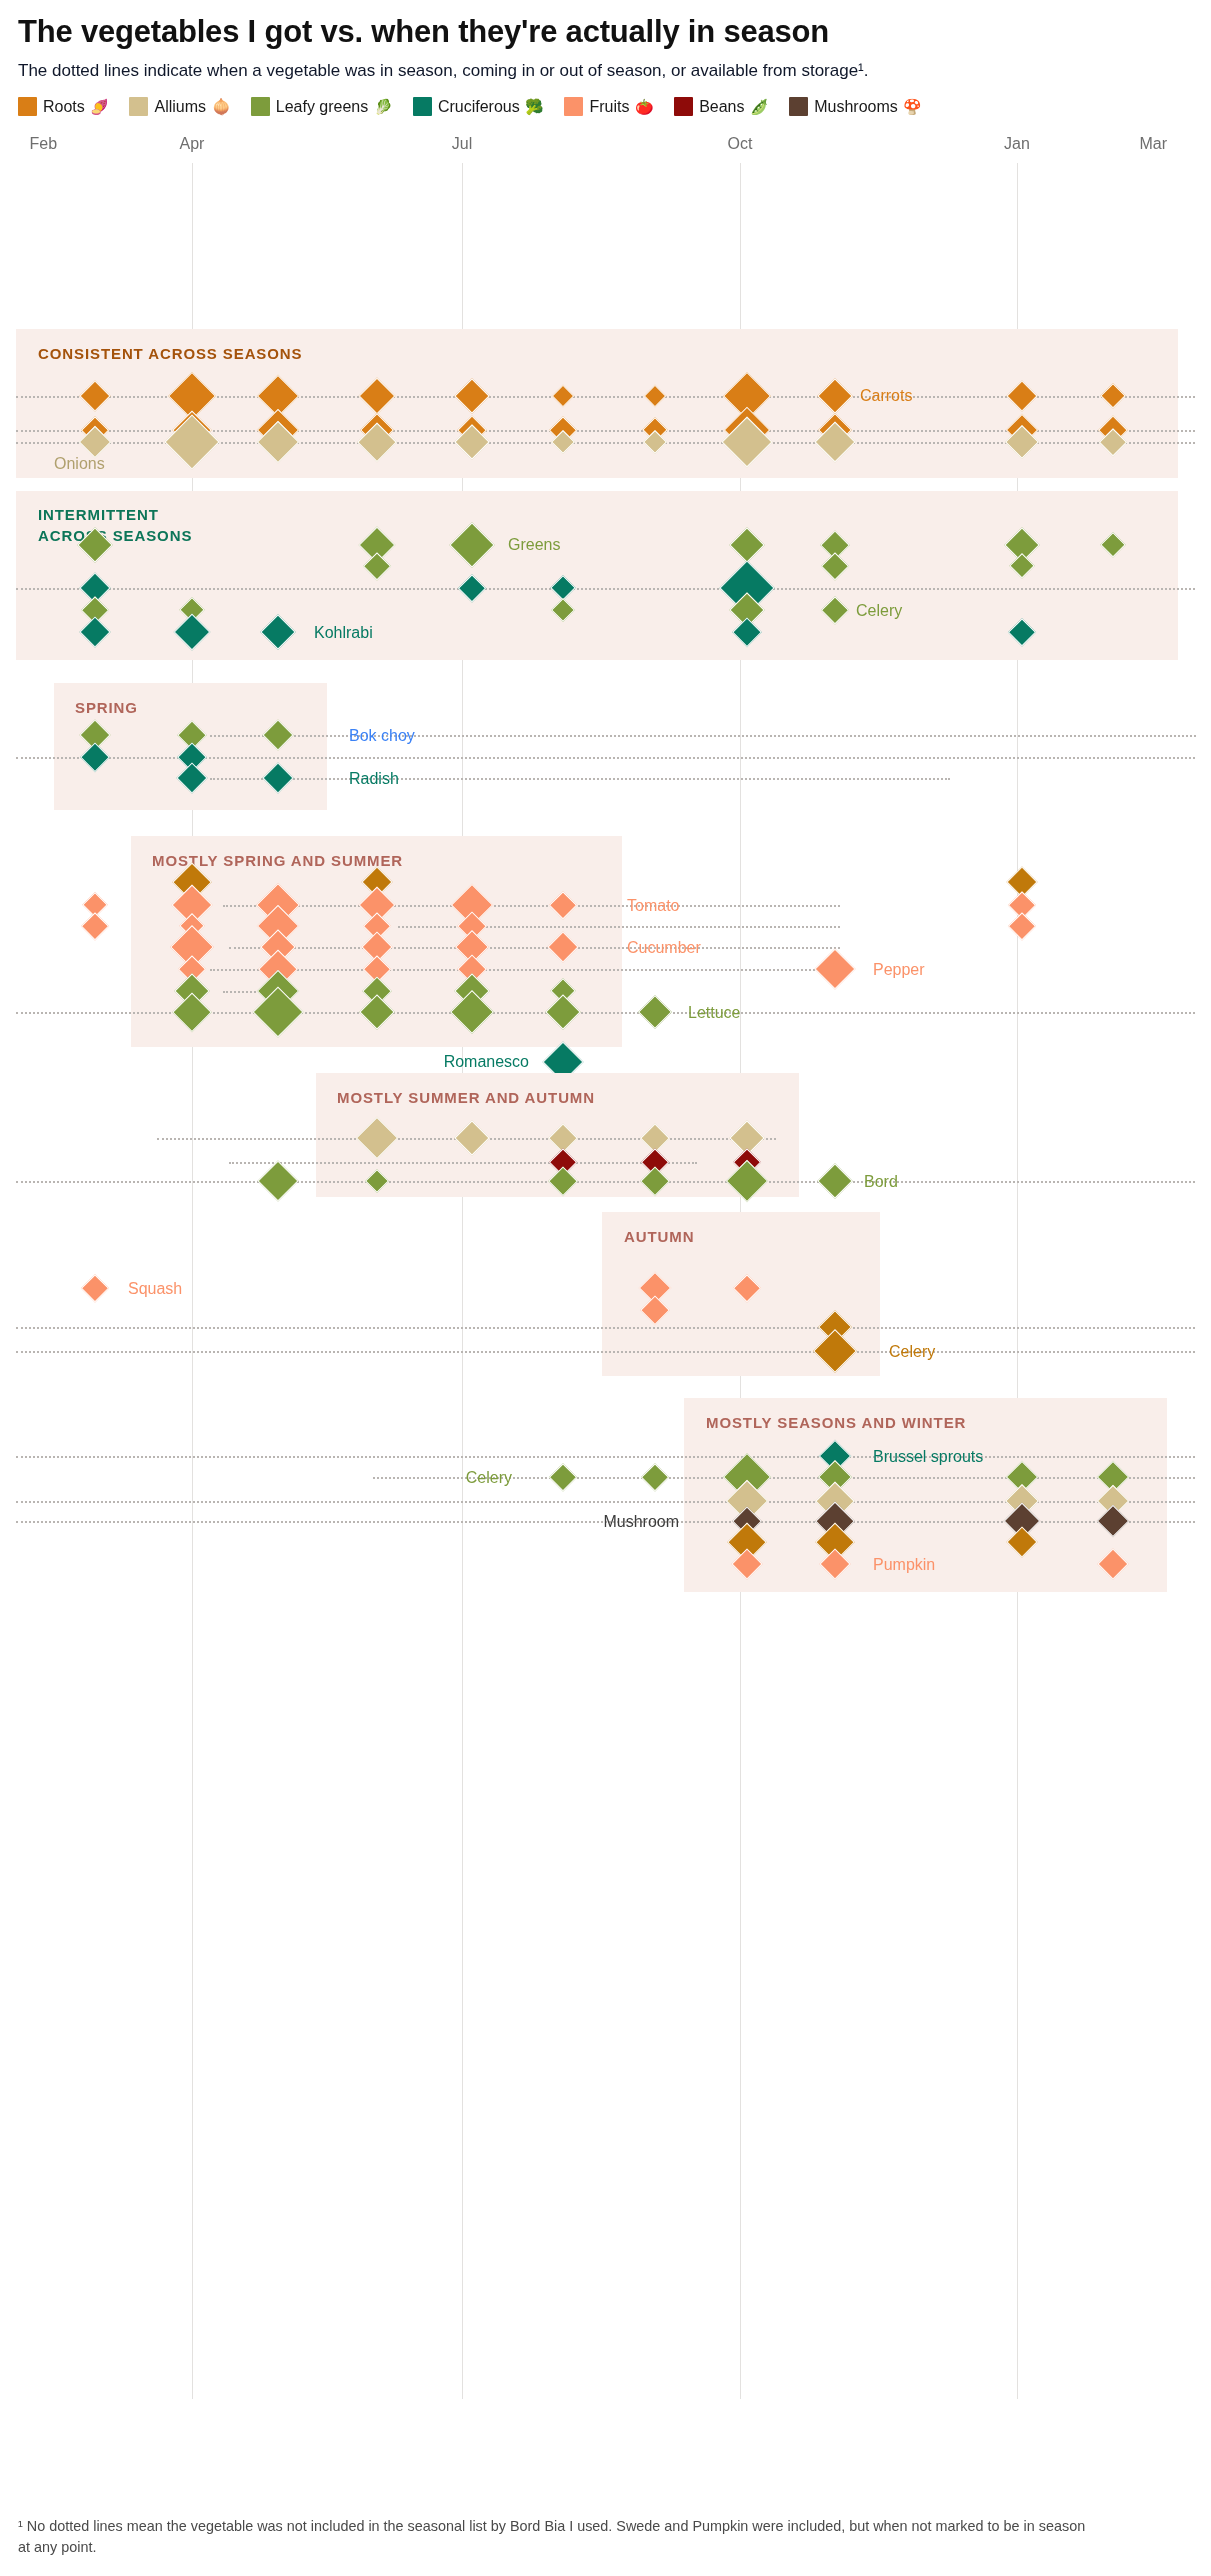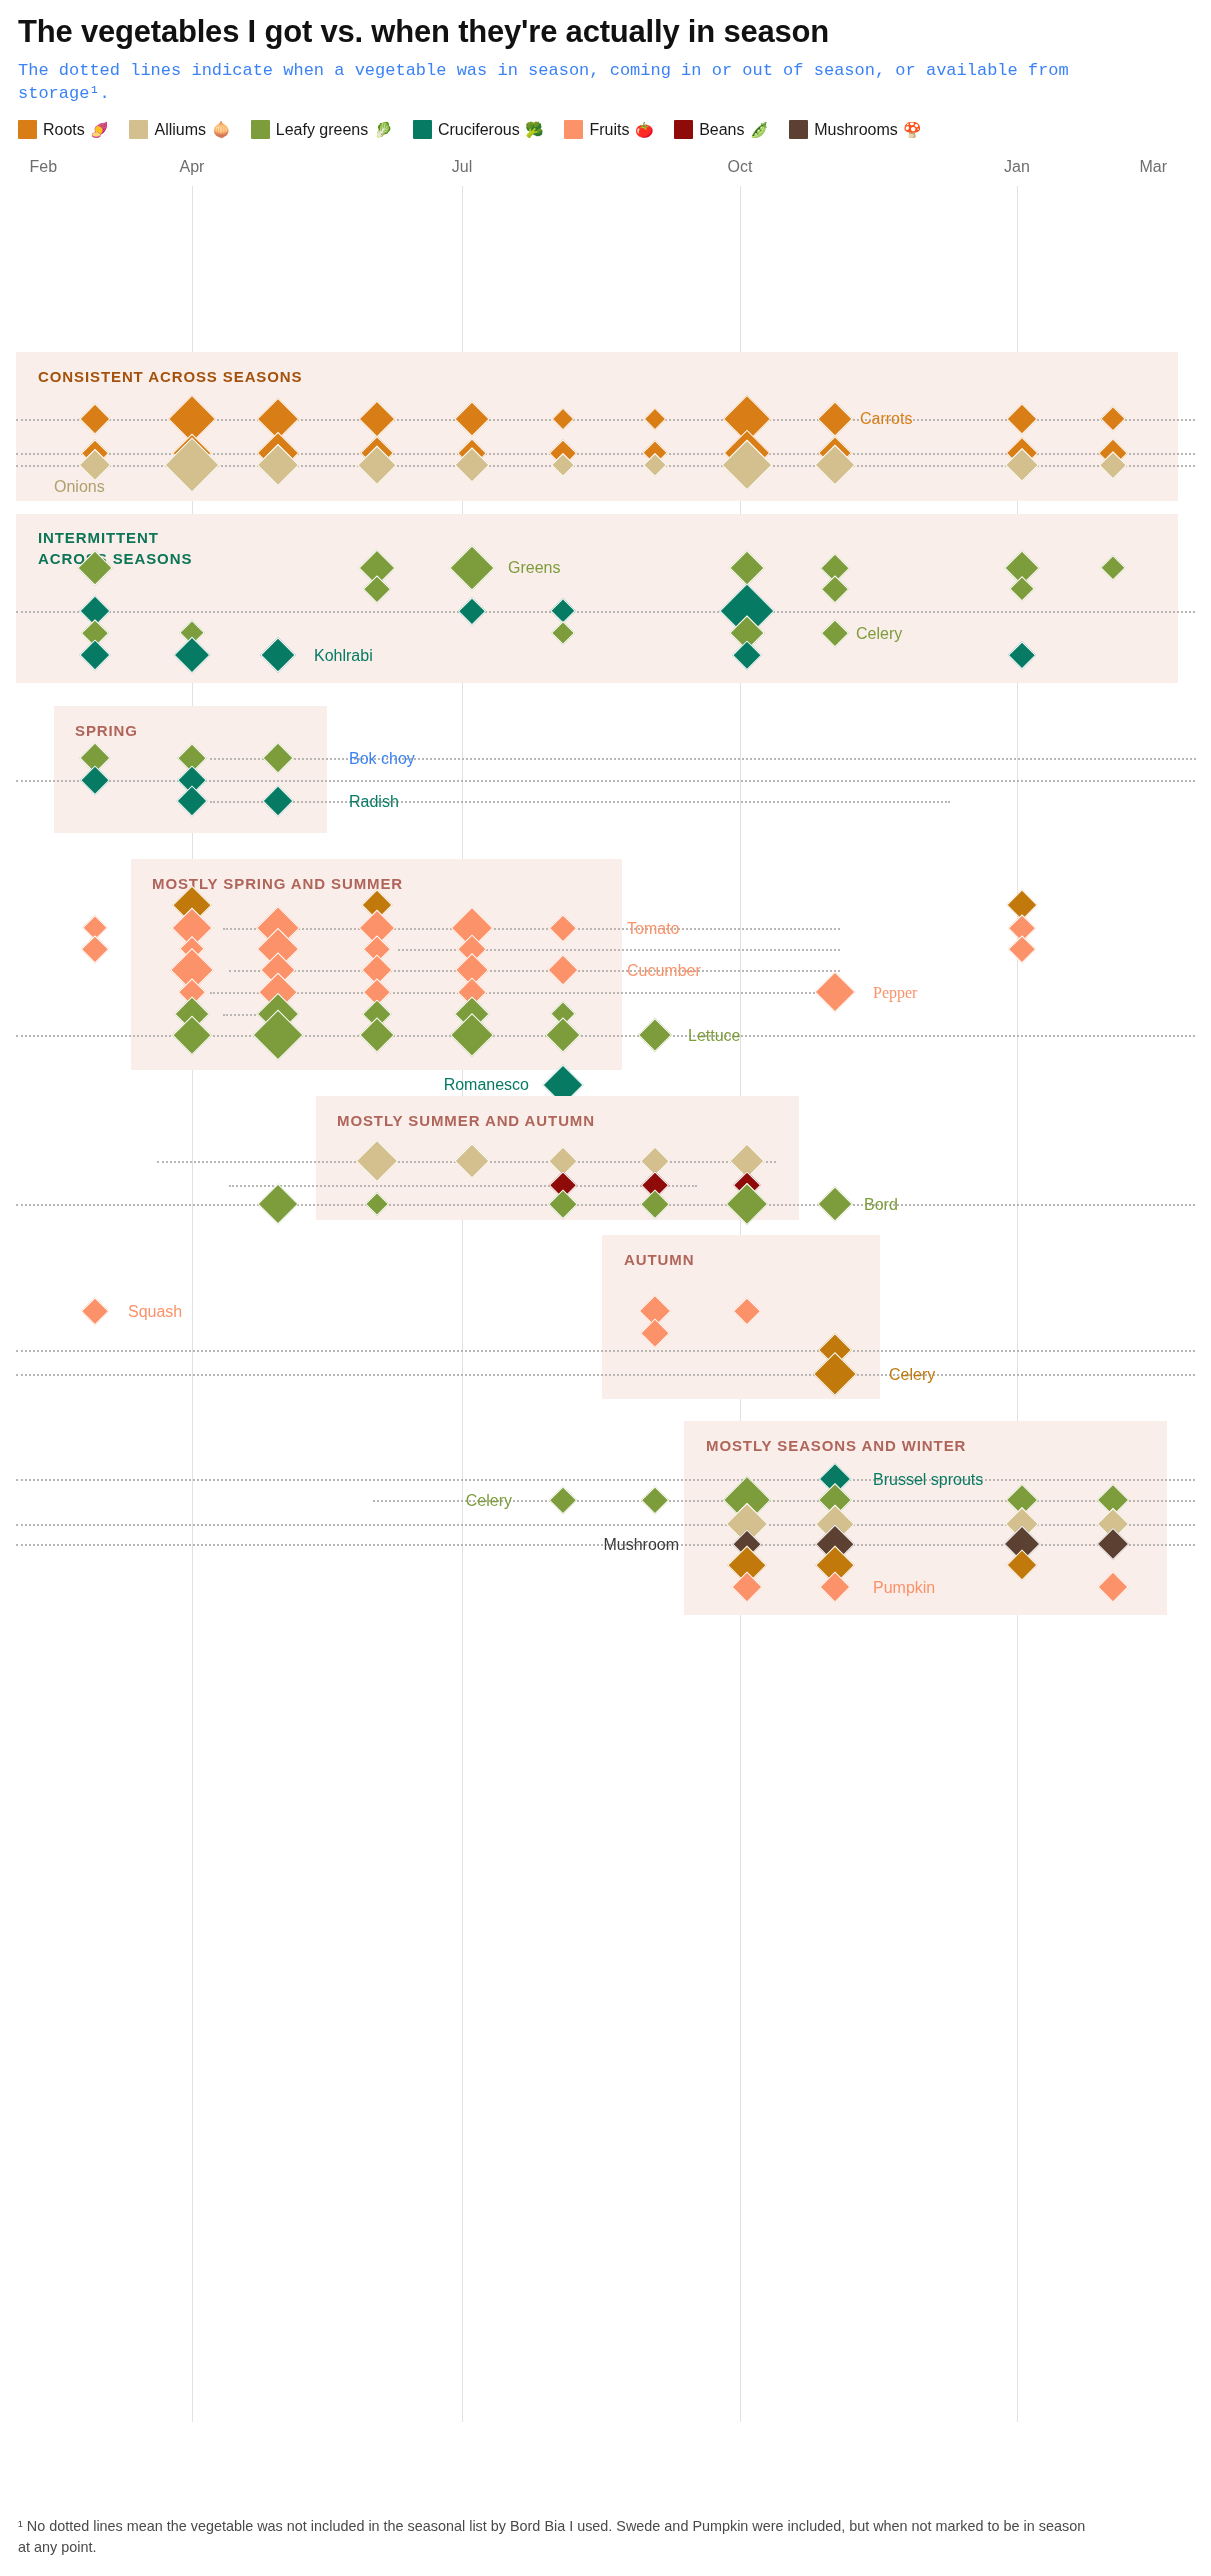--- a/index.html
+++ b/index.html
@@ -11,21 +11,21 @@
   }
   .page{position:relative;width:1212px;height:2576px;overflow:hidden;background:#fff;}
 
   
   .header{padding:14px 18px 0 18px;}
   .title{
     font-size:31px;font-weight:bold;line-height:1.15;letter-spacing:-0.2px;
     color:#111111;margin:0 0 10px 0;
   }
   .subtitle{
-    font-size:17px;line-height:1.35;color:#3b82f6;margin:0 0 14px 0;max-width:1092px;font-family:Liberation Mono, monospace;
+    font-size:17px;line-height:1.35;color:#0f172a;margin:0 0 14px 0;max-width:1092px;
   }
   .legend{display:flex;flex-wrap:wrap;gap:4px 20px;max-width:1073px;margin-bottom:10px;}
   .legend-item{display:flex;align-items:center;gap:6px;font-size:16px;color:#1a1a1a;line-height:1.3;}
   .swatch{width:19px;height:19px;display:inline-block;border-radius:1px;flex:none;}
   .legend-emoji{font-size:15px;line-height:1;}
 
   
   .plot{position:relative;width:1212px;height:2264px;margin-top:18px;}
   .axis{position:absolute;left:0;top:0;width:1212px;height:30px;}
   .axis-tick{
@@ -239,21 +239,21 @@
       <div class="diamond" style="width: 22px; height: 22px; left: 377px; top: 812px; background: rgb(251, 146, 105);"></div>
       <div class="diamond" style="width: 24px; height: 24px; left: 472px; top: 812px; background: rgb(251, 146, 105);"></div>
       <div class="diamond" style="width: 22px; height: 22px; left: 563px; top: 812px; background: rgb(251, 146, 105);"></div>
       <div class="pt-label right" style="left: 627px; top: 813px; color: rgb(251, 146, 105);">Cucumber</div>
       <div class="dotline" style="left: 210px; width: 609px; top: 834px; border-top-color: rgb(185, 181, 178);"></div>
       <div class="diamond" style="width: 19.5px; height: 19.5px; left: 192px; top: 834px; background: rgb(251, 146, 105);"></div>
       <div class="diamond" style="width: 27.5px; height: 27.5px; left: 278px; top: 834px; background: rgb(251, 146, 105);"></div>
       <div class="diamond" style="width: 19.5px; height: 19.5px; left: 377px; top: 834px; background: rgb(251, 146, 105);"></div>
       <div class="diamond" style="width: 20.6px; height: 20.6px; left: 472px; top: 834px; background: rgb(251, 146, 105);"></div>
       <div class="diamond" style="width: 29px; height: 29px; left: 835px; top: 834px; background: rgb(251, 146, 105);"></div>
-      <div class="pt-label right" style="left: 873px; top: 835px; color: rgb(251, 146, 105); font-family: Liberation Serif, serif;">Pepper</div>
+      <div class="pt-label right" style="left: 873px; top: 835px; color: rgb(251, 146, 105);">Pepper</div>
       <div class="dotline" style="left: 223px; width: 72px; top: 856px; border-top-color: rgb(185, 181, 178);"></div>
       <div class="diamond" style="width: 25px; height: 25px; left: 192px; top: 856px; background: rgb(125, 156, 60);"></div>
       <div class="diamond" style="width: 30px; height: 30px; left: 278px; top: 856px; background: rgb(125, 156, 60);"></div>
       <div class="diamond" style="width: 20.6px; height: 20.6px; left: 377px; top: 856px; background: rgb(125, 156, 60);"></div>
       <div class="diamond" style="width: 25px; height: 25px; left: 472px; top: 856px; background: rgb(125, 156, 60);"></div>
       <div class="diamond" style="width: 18.3px; height: 18.3px; left: 563px; top: 856px; background: rgb(125, 156, 60);"></div>
       <div class="dotline" style="left: 16.4px; width: 1179px; top: 877px; border-top-color: rgb(185, 181, 178);"></div>
       <div class="diamond" style="width: 27.5px; height: 27.5px; left: 192px; top: 877px; background: rgb(125, 156, 60);"></div>
       <div class="diamond" style="width: 36px; height: 36px; left: 278px; top: 877px; background: rgb(125, 156, 60);"></div>
       <div class="diamond" style="width: 25px; height: 25px; left: 377px; top: 877px; background: rgb(125, 156, 60);"></div>

